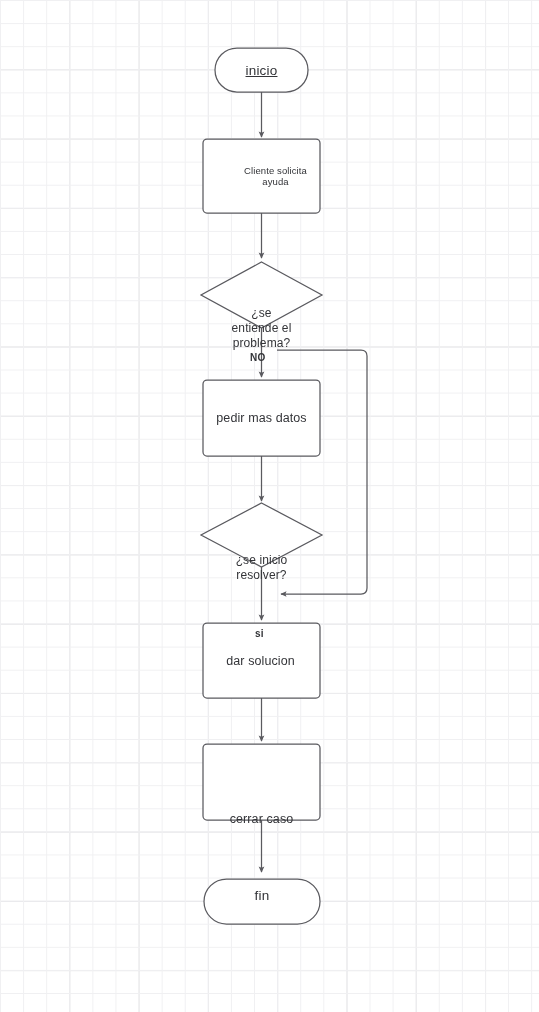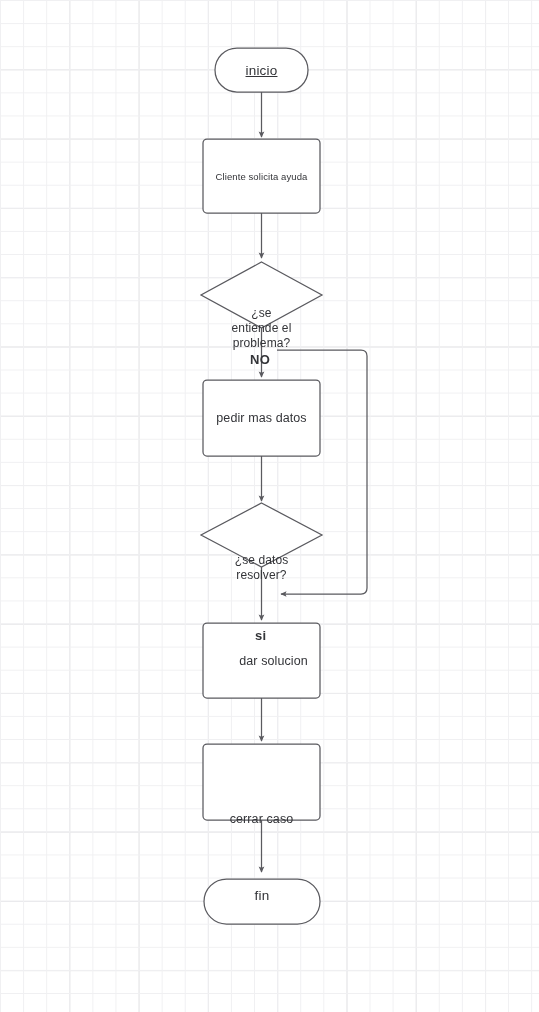--- a/index.html
+++ b/index.html
@@ -54,21 +54,21 @@
     color: #333438;
     pointer-events: none;
     white-space: pre-line;
   }
   .lbl-terminator { font-size: 13.5px; letter-spacing: 0.2px; }
   .lbl-process-sm { font-size: 9.5px; letter-spacing: 0.1px; }
   .lbl-process { font-size: 12.5px; letter-spacing: 0.1px; }
   .lbl-decision { font-size: 12px; line-height: 15px; letter-spacing: 0.1px; margin-top: 33px; }
   .edge-label {
     position: absolute;
-    font-size: 13px;
+    font-size: 10px;
     font-weight: bold;
     color: #333438;
     letter-spacing: 0.3px;
   }
 </style>
 </head>
 <body>
 
 <div id="canvas"></div>
 
@@ -103,32 +103,32 @@
 
   <rect x="203" y="623" width="117" height="75" rx="4" ry="4" fill="#ffffff" stroke="#5a5a5f" stroke-width="1.25"></rect>
 
   <rect x="203" y="744" width="117" height="76" rx="4" ry="4" fill="#ffffff" stroke="#5a5a5f" stroke-width="1.25"></rect>
 
   <rect x="204" y="879" width="116" height="45" rx="22.5" ry="22.5" fill="#ffffff" stroke="#5a5a5f" stroke-width="1.25"></rect>
 </svg>
 
 <div class="node-label lbl-terminator" style="left:215px; top:48px; width:93px; height:44px;text-decoration:underline;">inicio</div>
 
-<div class="node-label lbl-process-sm" style="left:203px; top:139px; width:117px; height:74px;">Cliente solicita ayuda</div>
+<div class="node-label lbl-process-sm" style="left:203px; top:139px; width:117px; height:74px;padding-left:28px;">Cliente solicita ayuda</div>
 
 <div class="node-label lbl-decision" style="left:201px; top:265px; width:121px; height:60px;">¿se
 entiende el
 problema?</div>
 
 <div class="node-label lbl-process" style="left:203px; top:380px; width:117px; height:76px;">pedir mas datos</div>
 
-<div class="node-label lbl-decision" style="left:201px; top:505px; width:121px; height:60px;">¿se datos
+<div class="node-label lbl-decision" style="left:201px; top:505px; width:121px; height:60px;">¿se inicio
 resolver?</div>
 
-<div class="node-label lbl-process" style="left:203px; top:623px; width:141px; height:75px;">dar solucion</div>
+<div class="node-label lbl-process" style="left:190px; top:623px; width:141px; height:75px;">dar solucion</div>
 
 <div class="node-label lbl-process" style="left:203px; top:744px; width:117px; height:76px;margin-top:37px;">cerrar caso</div>
 
 <div class="node-label lbl-terminator" style="left:204px; top:879px; width:116px; height:33px;">fin</div>
 
 <div class="edge-label" style="left:250px; top:352px;">NO</div>
 
 <div class="edge-label" style="left:255px; top:608px;margin-top:20px;">si</div>
 
 </body></html>

